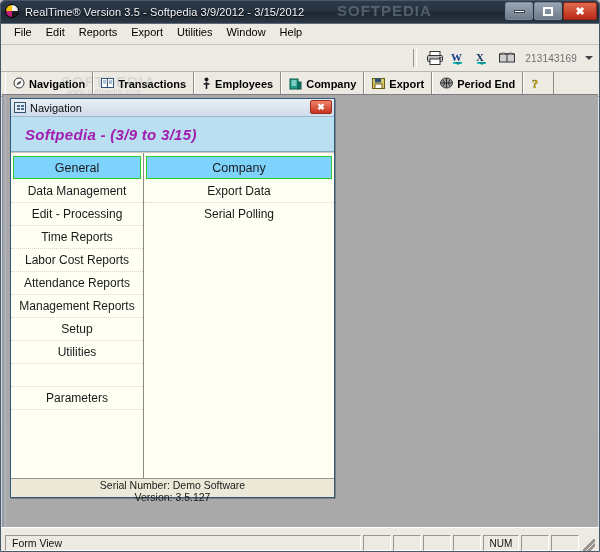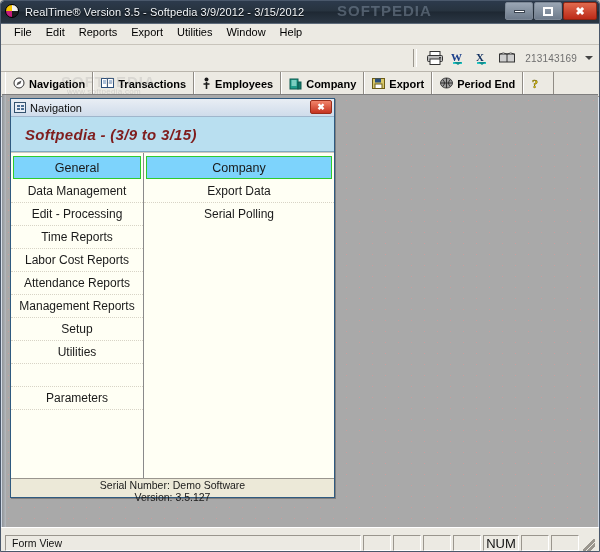--- a/index.html
+++ b/index.html
@@ -156,21 +156,21 @@
     box-sizing:border-box;
   }
   .navwin-close span{color:#fff;font-size:9px;font-weight:bold;line-height:1;}
 
   .navwin-header{
     height:34px;background:#b9dff0;
     border-bottom:1px solid #7fa9c2;
     display:flex;align-items:center;padding-left:14px;
   }
   .navwin-header span{
-    font-size:15px;font-style:italic;font-weight:bold;color:#7f1d1d;
+    font-size:15px;font-style:italic;font-weight:bold;color:#a21caf;
     letter-spacing:.3px;
   }
 
   .navwin-body{
     flex:1;display:flex;background:#fffff4;
     border-top:1px solid #cfcbbf;
   }
   .col{
     box-sizing:border-box;
     padding-top:3px;
@@ -211,21 +211,21 @@
     flex:1;height:16px;display:flex;align-items:center;
     padding-left:6px;font-size:10.5px;color:#111;
     border:1px solid;border-color:#9a968e #fff #fff #9a968e;
     box-sizing:border-box;
   }
   .sb-pane{
     width:28px;height:16px;
     border:1px solid;border-color:#9a968e #fff #fff #9a968e;
     box-sizing:border-box;
     display:flex;align-items:center;justify-content:center;
-    font-size:13px;color:#111;
+    font-size:10px;color:#111;
   }
   .sb-pane.num{width:36px;font-weight:normal;}
   .sb-grip{
     width:12px;height:12px;margin-left:2px;
     background:
       linear-gradient(135deg,transparent 45%,#9a968e 45%,#9a968e 60%,transparent 60%),
       linear-gradient(135deg,transparent 65%,#9a968e 65%,#9a968e 80%,transparent 80%);
   }
 </style>
 </head>

